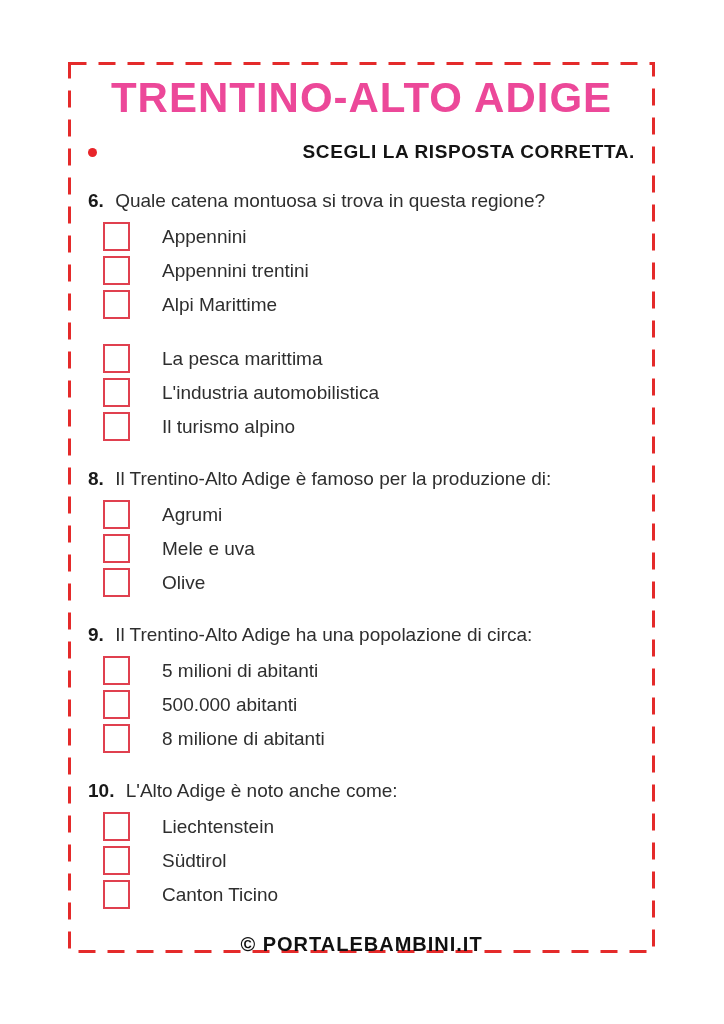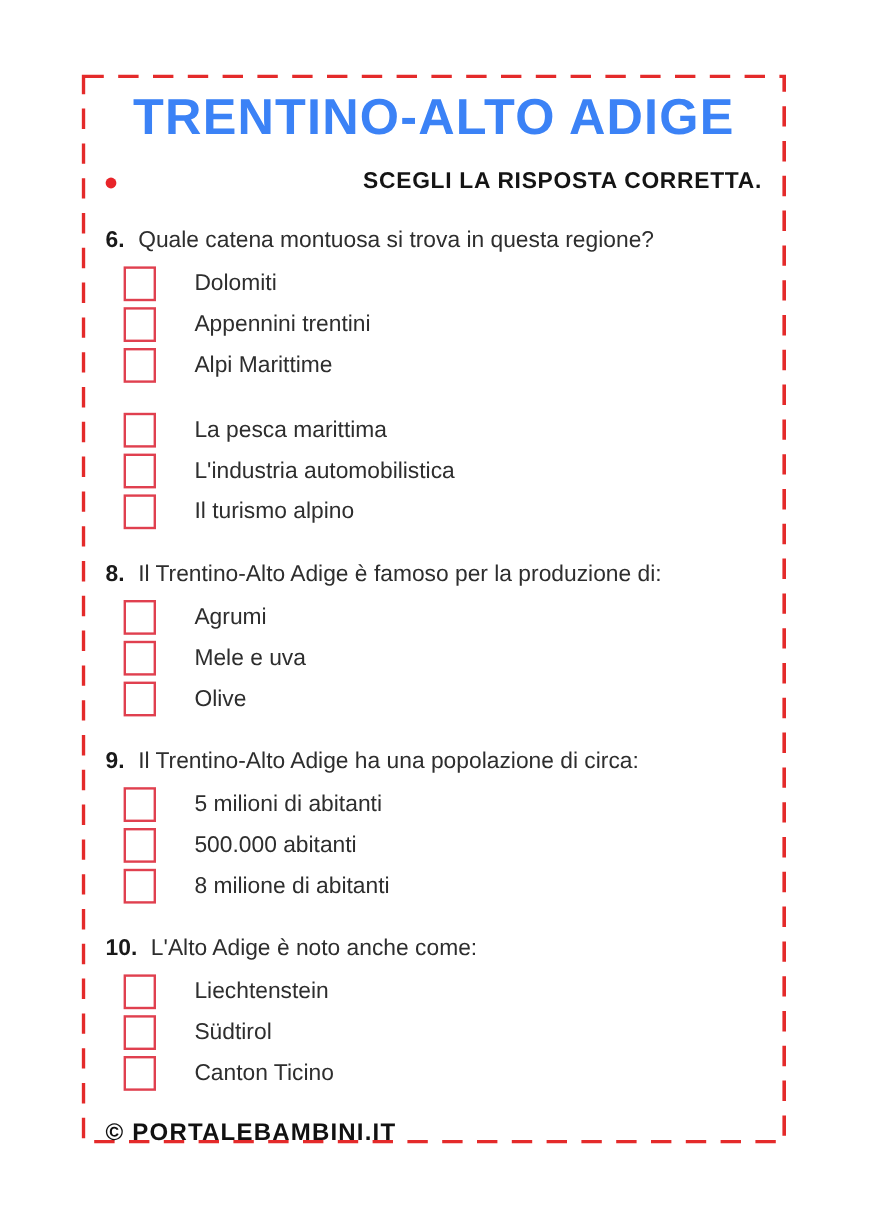--- a/index.html
+++ b/index.html
@@ -13,21 +13,21 @@
     position: absolute; left: 68px; top: 62px;
     width: 587px; height: 891px;
     box-sizing: border-box;
     padding: 13px 20px 0 20px;
   }
 
   .title {
     margin: 0; text-align: center;
     font-size: 42px; line-height: 46px;
     font-weight: 900; letter-spacing: 1px;
-    color: #3b82f6;
+    color: #ec4899;
     font-family: "Liberation Sans", sans-serif;
   }
 
   .instruction {
     margin-top: 20px;
     display: flex; align-items: center; gap: 11px;
     font-size: 19px; line-height: 22px;
     font-weight: 800; letter-spacing: 0.6px;
     color: #141414;
     justify-content: space-between;
@@ -59,20 +59,21 @@
     background: #ffffff;
     flex: 0 0 auto;
   }
   .opt-label {
     margin-left: 32px;
     font-size: 19px; color: #2e2e2e;
   }
 
   .footer {
     margin-top: 24px;
+    text-align: center;
     font-size: 20px; letter-spacing: 1px;
     font-weight: 900; color: #111111;
   }
 </style>
 </head>
 <body>
 
 <div class="sheet">
 
   <svg class="border-svg" width="587" height="891" viewBox="0 0 587 891">
@@ -89,21 +90,21 @@
     </div>
 
     <div class="questions" id="questions">
   <section class="question">
     <p class="q-header">
       <strong class="q-num">6. </strong><span class="q-text">Quale catena montuosa si trova in questa regione?</span>
     </p>
     <div class="options">
   <label class="option">
     <span class="checkbox"></span>
-    <span class="opt-label">Dolomiti</span>
+    <span class="opt-label">Appennini</span>
   </label>
 
   <label class="option">
     <span class="checkbox"></span>
     <span class="opt-label">Appennini trentini</span>
   </label>
 
   <label class="option">
     <span class="checkbox"></span>
     <span class="opt-label">Alpi Marittime</span>

